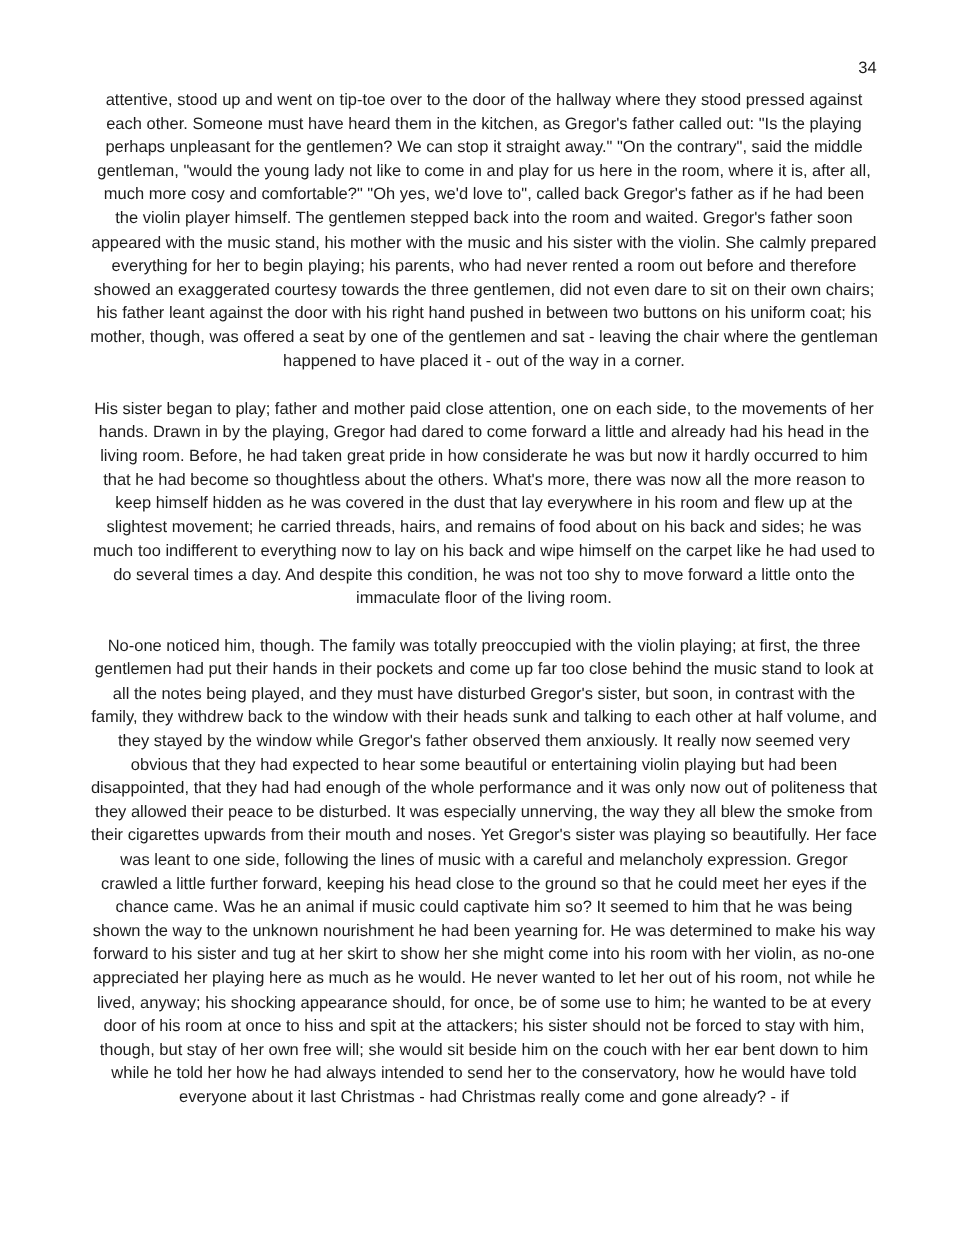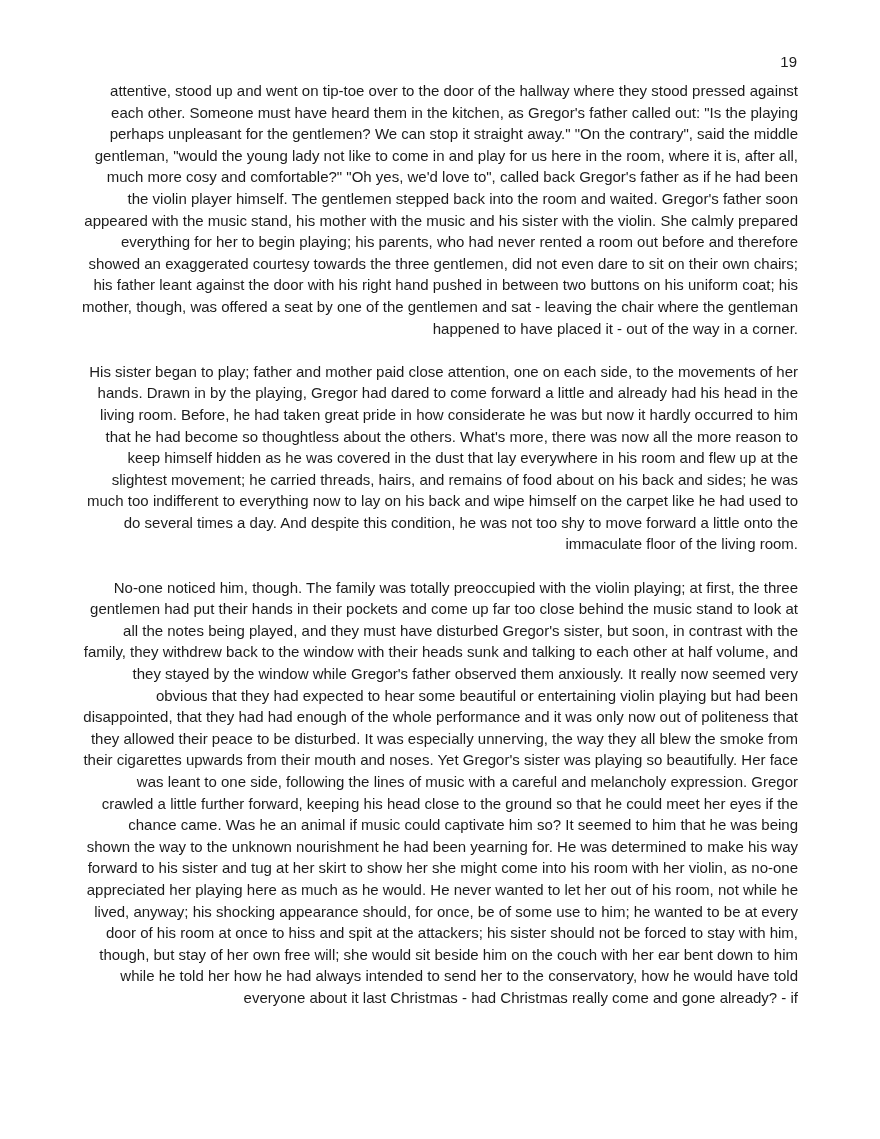--- a/index.html
+++ b/index.html
@@ -24,33 +24,33 @@
     line-height: 21.6px;
     color: #1c1c1c;
   }
   .text-body {
     position: absolute;
     left: 82px;
     top: 80px;
     width: 716px;
     font-size: 15px;
     line-height: 21.6px;
-    text-align: right;
+    text-align: center;
   }
   .text-body p.para {
     margin: 0 0 21.6px 0;
     padding: 0;
   }
   .text-body p.para:last-child {
     margin-bottom: 0;
   }
 </style>
 </head>
 <body>
 
 <div class="page">
-  <div class="page-number">19</div>
+  <div class="page-number">34</div>
   <div class="text-body">
     <p class="para">attentive, stood up and went on tip-toe over to the door of the hallway where they stood pressed against each other. Someone must have heard them in the kitchen, as Gregor's father called out: "Is the playing perhaps unpleasant for the gentlemen? We can stop it straight away." "On the contrary", said the middle gentleman, "would the young lady not like to come in and play for us here in the room, where it is, after all, much more cosy and comfortable?" "Oh yes, we'd love to", called back Gregor's father as if he had been the violin player himself. The gentlemen stepped back into the room and waited. Gregor's father soon appeared with the music stand, his mother with the music and his sister with the violin. She calmly prepared everything for her to begin playing; his parents, who had never rented a room out before and therefore showed an exaggerated courtesy towards the three gentlemen, did not even dare to sit on their own chairs; his father leant against the door with his right hand pushed in between two buttons on his uniform coat; his mother, though, was offered a seat by one of the gentlemen and sat - leaving the chair where the gentleman happened to have placed it - out of the way in a corner.</p>
     <p class="para">His sister began to play; father and mother paid close attention, one on each side, to the movements of her hands. Drawn in by the playing, Gregor had dared to come forward a little and already had his head in the living room. Before, he had taken great pride in how considerate he was but now it hardly occurred to him that he had become so thoughtless about the others. What's more, there was now all the more reason to keep himself hidden as he was covered in the dust that lay everywhere in his room and flew up at the slightest movement; he carried threads, hairs, and remains of food about on his back and sides; he was much too indifferent to everything now to lay on his back and wipe himself on the carpet like he had used to do several times a day. And despite this condition, he was not too shy to move forward a little onto the immaculate floor of the living room.</p>
     <p class="para">No-one noticed him, though. The family was totally preoccupied with the violin playing; at first, the three gentlemen had put their hands in their pockets and come up far too close behind the music stand to look at all the notes being played, and they must have disturbed Gregor's sister, but soon, in contrast with the family, they withdrew back to the window with their heads sunk and talking to each other at half volume, and they stayed by the window while Gregor's father observed them anxiously. It really now seemed very obvious that they had expected to hear some beautiful or entertaining violin playing but had been disappointed, that they had had enough of the whole performance and it was only now out of politeness that they allowed their peace to be disturbed. It was especially unnerving, the way they all blew the smoke from their cigarettes upwards from their mouth and noses. Yet Gregor's sister was playing so beautifully. Her face was leant to one side, following the lines of music with a careful and melancholy expression. Gregor crawled a little further forward, keeping his head close to the ground so that he could meet her eyes if the chance came. Was he an animal if music could captivate him so? It seemed to him that he was being shown the way to the unknown nourishment he had been yearning for. He was determined to make his way forward to his sister and tug at her skirt to show her she might come into his room with her violin, as no-one appreciated her playing here as much as he would. He never wanted to let her out of his room, not while he lived, anyway; his shocking appearance should, for once, be of some use to him; he wanted to be at every door of his room at once to hiss and spit at the attackers; his sister should not be forced to stay with him, though, but stay of her own free will; she would sit beside him on the couch with her ear bent down to him while he told her how he had always intended to send her to the conservatory, how he would have told everyone about it last Christmas - had Christmas really come and gone already? - if</p>
   </div>
 </div>
 
 </body></html>

